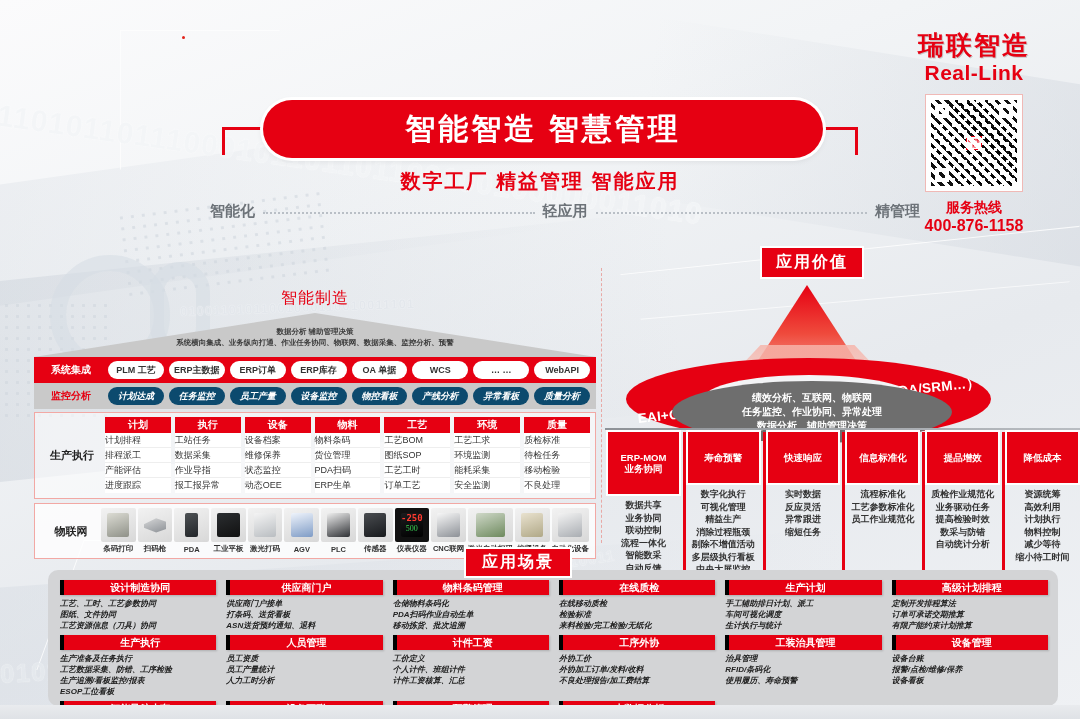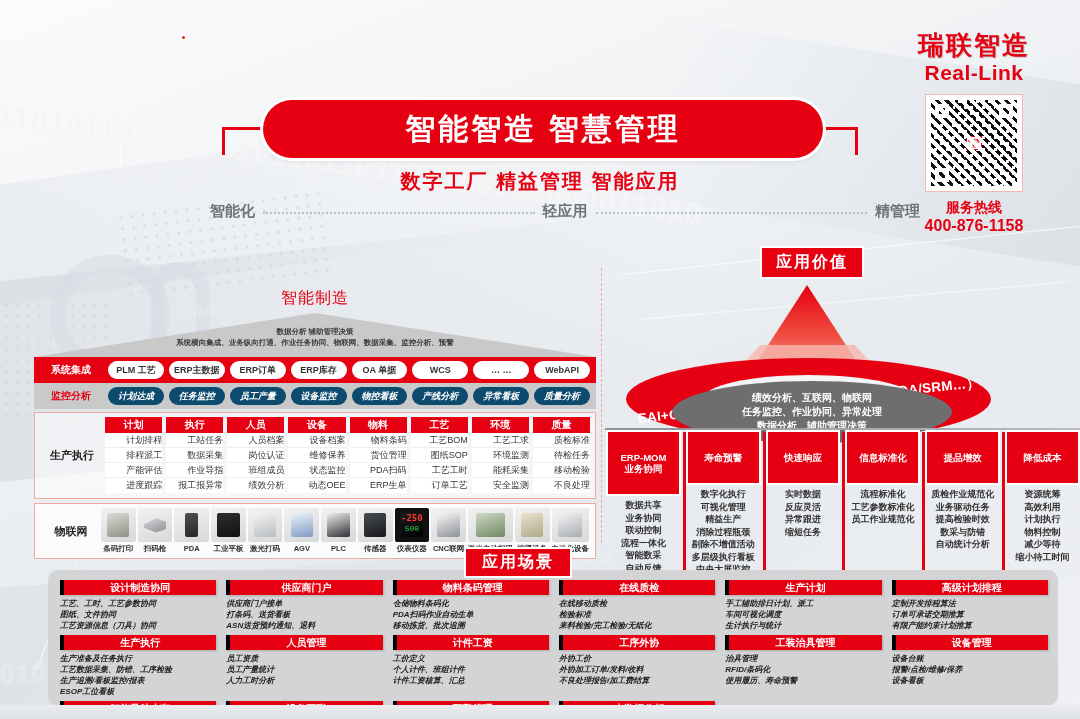--- a/index.html
+++ b/index.html
@@ -131,29 +131,29 @@
   .chip.red{ background:#0c4a6e; color:#fff;font-style:italic; }
 
   .exec{ margin-top:3px; border:1px solid #f2a8a4; background:rgba(255,255,255,.55);
          display:flex; padding:4px 5px 5px 4px; }
   .exec .ex-label{ width:66px; display:flex; align-items:center; justify-content:center;
                    color:#222; font-size:11px; font-weight:700; }
   .exec .ex-cols{ flex:1; display:flex; gap:4px; }
   .ex-col{ flex:1; display:flex; flex-direction:column; }
   .ex-col .head{ background:#e60012; color:#fff; font-size:10px; font-weight:700;
                  text-align:center; height:16px; line-height:16px; }
-  .ex-col .cell{ background:#fff; color:#333; font-size:9px; text-align:right;
+  .ex-col .cell{ background:#fff; color:#333; font-size:9px; text-align:left;
                  height:15px; line-height:15px; border-bottom:1px solid #eee; }
   .ex-col .cell:last-child{ border-bottom:none; }
 
   .iot{ margin-top:4px; border:1px solid #f2a8a4; background:rgba(255,255,255,.78);
         display:flex; align-items:center; padding:4px 6px; }
   .iot .iot-label{ width:60px; text-align:center; color:#222; font-size:11px; font-weight:700; }
   .iot .devs{ flex:1; display:flex; gap:2px; }
-  .dev{ flex:1; display:flex; flex-direction:column; align-items:center; }
+  .dev{ flex:1; display:flex; flex-direction:column; align-items:center;justify-content:space-between; }
   .dev .pic{ width:100%; height:34px; border-radius:2px; position:relative; overflow:hidden;
              background:linear-gradient(160deg,#f2f2f2,#d8d8d8); }
   .dev .pic::after{ content:""; position:absolute; left:18%; top:16%; right:18%; bottom:14%;
                     background:linear-gradient(150deg,#9aa0a6,#5c6166); border-radius:2px; }
   .dev .nm{ font-size:7.5px; color:#333; margin-top:2px; white-space:nowrap; font-weight:700; }
   
   .dev:nth-child(1) .pic::after{ background:linear-gradient(160deg,#dcdcd4,#8f9188); }
   .dev:nth-child(2) .pic::after{ background:linear-gradient(160deg,#e7e7e7,#7e8389);
         clip-path:polygon(0 45%,55% 20%,100% 35%,100% 65%,55% 80%,0 60%); }
   .dev:nth-child(3) .pic::after{ background:linear-gradient(160deg,#4d5154,#23262a);
@@ -161,21 +161,21 @@
   .dev:nth-child(4) .pic::after{ background:linear-gradient(160deg,#2b2e31,#111); }
   .dev:nth-child(5) .pic::after{ background:linear-gradient(160deg,#f4f4f4,#b9bdc1); }
   .dev:nth-child(6) .pic::after{ background:linear-gradient(165deg,#eef3fb,#7f9cc6); }
   .dev:nth-child(7) .pic::after{ background:linear-gradient(160deg,#efefef,#2f3135); }
   .dev:nth-child(8) .pic::after{ background:linear-gradient(160deg,#4a4d51,#17191c); }
   .dev:nth-child(9) .pic::after{ background:linear-gradient(160deg,#1b1c1e,#000); }
   .dev:nth-child(9) .pic{ background:#111; }
   .dev:nth-child(9) .pic b{ position:absolute; z-index:2; left:0; right:0; top:5px;
       text-align:center; color:#ff3b30; font-size:9px; font-family:"DejaVu Sans Mono",monospace; }
   .dev:nth-child(9) .pic i{ position:absolute; z-index:2; left:0; right:0; top:16px;
-      text-align:center; color:#39d353; font-size:8px; font-family:Liberation Mono, monospace; font-style:normal;}
+      text-align:center; color:#39d353; font-size:8px; font-family:Liberation Serif, serif; font-style:normal;}
   .dev:nth-child(10) .pic::after{ background:linear-gradient(160deg,#f7f7f7,#8d9197); }
   .dev:nth-child(11) .pic::after{ background:linear-gradient(160deg,#cfd8c8,#6e8a5e); }
   .dev:nth-child(12) .pic::after{ background:linear-gradient(160deg,#e9e2cf,#b0a887); }
   .dev:nth-child(13) .pic::after{ background:linear-gradient(160deg,#f3f3f3,#a9adb2); }
 
   
   .value-title{ position:absolute; left:762px; top:248px; background:#e60012; color:#fff;
                 font-size:16px; font-weight:700; letter-spacing:2px; padding:4px 14px;
                 box-shadow:0 0 0 2px #fff; }
   .cone{ position:absolute; left:737px; top:285px; width:140px; height:108px;
@@ -339,27 +339,20 @@
             <div class="cell">进度跟踪</div>
           </div>
           <div class="ex-col">
             <div class="head">执行</div>
             <div class="cell">工站任务</div>
             <div class="cell">数据采集</div>
             <div class="cell">作业导指</div>
             <div class="cell">报工报异常</div>
           </div>
           <div class="ex-col">
-            <div class="head">人员</div>
-            <div class="cell">人员档案</div>
-            <div class="cell">岗位认证</div>
-            <div class="cell">班组成员</div>
-            <div class="cell">绩效分析</div>
-          </div>
-          <div class="ex-col">
             <div class="head">设备</div>
             <div class="cell">设备档案</div>
             <div class="cell">维修保养</div>
             <div class="cell">状态监控</div>
             <div class="cell">动态OEE</div>
           </div>
           <div class="ex-col">
             <div class="head">物料</div>
             <div class="cell">物料条码</div>
             <div class="cell">货位管理</div>

